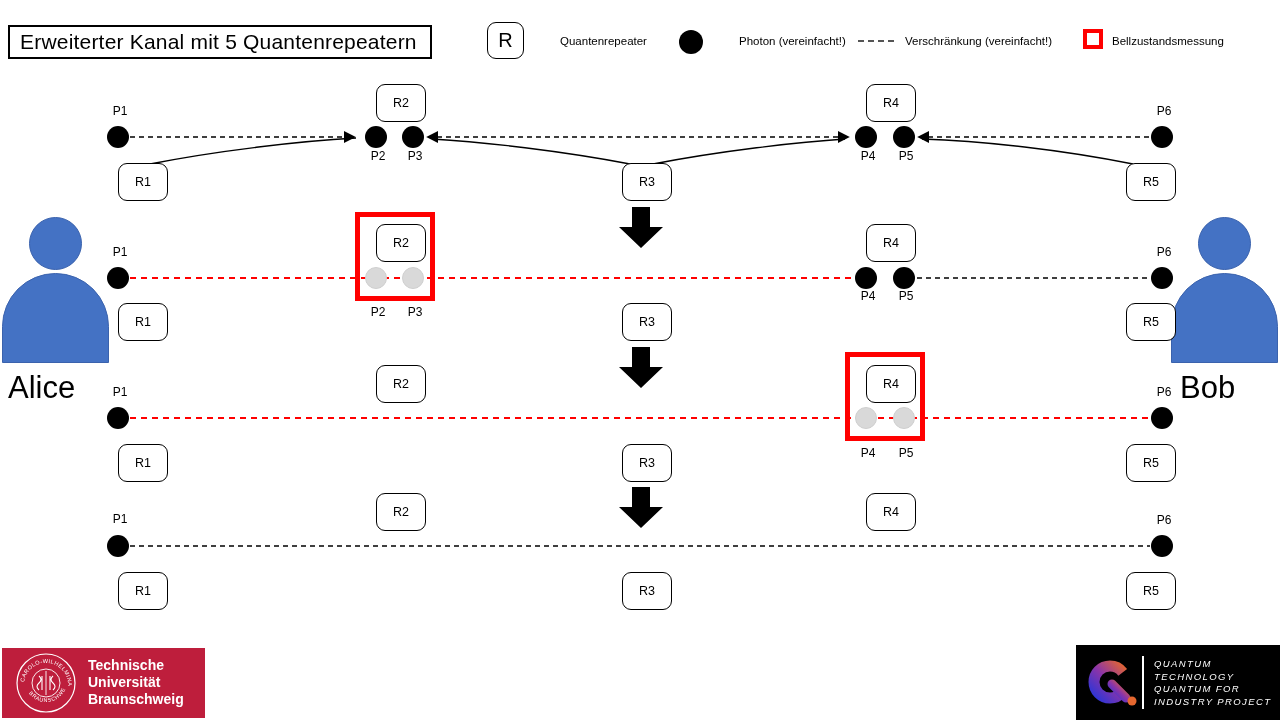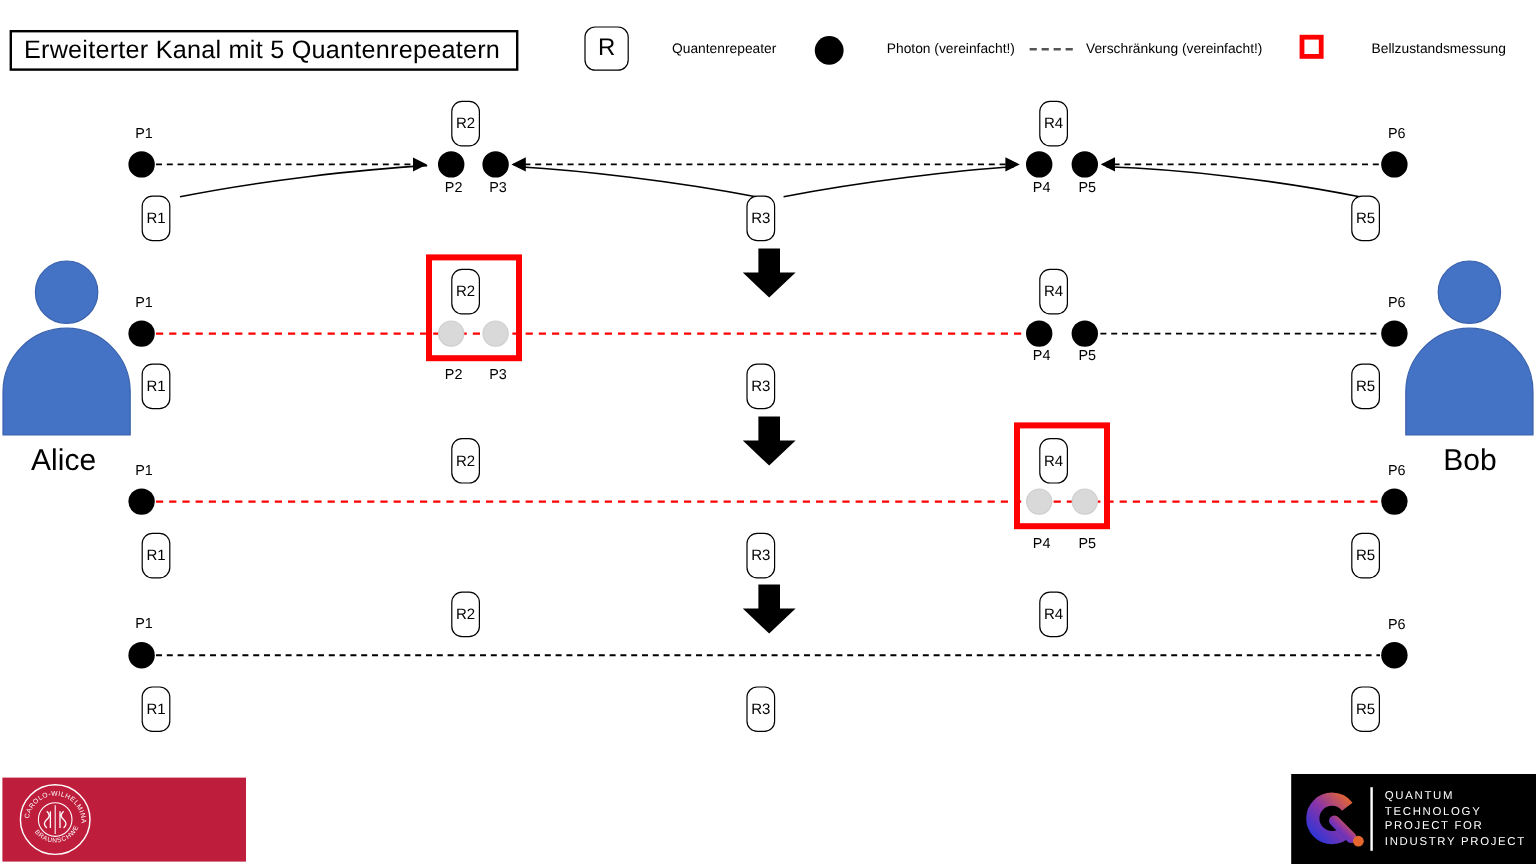--- a/index.html
+++ b/index.html
@@ -20,45 +20,45 @@
   .legend-dash { position:absolute; left:858px; top:40px; width:36px; height:0;
     border-top:2px dashed #555; }
   .legend-bell { position:absolute; left:1083px; top:29px; width:20px; height:20px;
     border:4.5px solid #FF0000; background:#fff; }
 
   
   .lines-layer { position:absolute; left:0; top:0; width:1280px; height:720px; }
   .dot { position:absolute; width:22px; height:22px; border-radius:50%; background:#000; }
   .dot.gray { background:#D9D9D9; border:1px solid #cfcfcf; }
   .plabel { position:absolute; width:34px; text-align:center; font-size:12px; }
-  .rbox { position:absolute; width:24px; height:38px; border:1.4px solid #000;
+  .rbox { position:absolute; width:50px; height:38px; border:1.4px solid #000;
     border-radius:9px; background:#fff; display:flex; align-items:center;
     justify-content:center; font-size:12.5px; }
   .mbox { position:absolute; width:80px; height:89px; border:5px solid #FF0000; }
 
   
   .person { position:absolute; width:107px; height:146px; }
   .person .head { width:53px; height:53px; border-radius:50%; background:#4472C4;
     border:1px solid #3a62ad; margin:0 auto; }
   .person .torso { width:107px; height:90px; margin-top:3px; background:#4472C4;
     border:1px solid #3a62ad; border-radius:54px 54px 0 0; }
-  .actor-label { position:absolute; width:90px; text-align:center; font-size:25px; }
+  .actor-label { position:absolute; width:90px; font-size:31px; }
 
   
   .tu-logo { position:absolute; left:2px; top:648px; width:203px; height:70px;
     background:#BE1E3C; display:flex; align-items:center; }
   .tu-text { position:absolute; left:86px; top:9px; color:#fff; font-weight:bold;
     font-size:14px; line-height:17px; }
   .module-title { position:absolute; left:0; top:670px; width:1280px; text-align:center;
     font-family:"Liberation Serif", serif; font-size:22px; }
   .qtip-logo { position:absolute; left:1076px; top:645px; width:204px; height:75px;
     background:#000; }
   .qtip-sep { position:absolute; left:66px; top:11px; width:1.5px; height:53px; background:#fff; }
   .qtip-text { position:absolute; left:78px; top:13px; color:#fff; font-size:9.5px;
-    letter-spacing:1.4px; line-height:12.5px; white-space:nowrap; }
+    letter-spacing:1.4px; line-height:12.5px; white-space:nowrap;font-style:italic; }
 </style>
 </head>
 <body>
 
 <div class="slide">
 
   <svg class="lines-layer" width="1280" height="720" viewBox="0 0 1280 720">
     <defs>
       <marker id="arr" viewBox="0 0 10 10" refX="8.5" refY="5" markerWidth="7.5" markerHeight="7.5" orient="auto-start-reverse">
         <path d="M0,0 L10,5 L0,10 z" fill="#000"></path>
@@ -91,21 +91,21 @@
   <div class="legend-rbox">R</div>
   <div class="legend-item-label" style="left:536px;margin-left:24px;">Quantenrepeater</div>
 
   <div class="legend-dot"></div>
   <div class="legend-item-label" style="left:711px;margin-left:28px;">Photon (vereinfacht!)</div>
 
   <div class="legend-dash"></div>
   <div class="legend-item-label" style="left:905px;">Verschränkung (vereinfacht!)</div>
 
   <div class="legend-bell"></div>
-  <div class="legend-item-label" style="left:1112px;margin-left:31px;">Bellzustandsmessung</div>
+  <div class="legend-item-label" style="left:1112px;">Bellzustandsmessung</div>
 
   <div class="person" style="left:2px; top:217px;">
     <div class="head"></div>
     <div class="torso"></div>
   </div>
   <div class="actor-label" style="left:8px; top:370px;">Alice</div>
 
   <div class="person" style="left:1171px; top:217px;">
     <div class="head"></div>
     <div class="torso"></div>
@@ -183,38 +183,43 @@
         <textPath href="#tuArcTop" startOffset="4%">CAROLO-WILHELMINA</textPath>
       </text>
       <path id="tuArcBot" d="M 12,38 A 21,21 0 0 0 50,38" fill="none"></path>
       <text font-size="5.4" fill="#fff" letter-spacing="0.6">
         <textPath href="#tuArcBot" startOffset="8%">BRAUNSCHWEIG</textPath>
       </text>
       <line x1="31" y1="19" x2="31" y2="43" stroke="#fff" stroke-width="0.9"></line>
       <path d="M24,24 q4,3.5 0,7 q-4,3.5 0,7 M27,24 v14" fill="none" stroke="#fff" stroke-width="1.1"></path>
       <path d="M38,24 q-4,3.5 0,7 q4,3.5 0,7 M35,24 v14" fill="none" stroke="#fff" stroke-width="1.1"></path>
     </svg>
+    <div class="tu-text">
+      <div>Technische</div>
+      <div>Universität</div>
+      <div>Braunschweig</div>
+    </div>
   </div>
 
 
   <div class="qtip-logo">
     <svg width="60" height="60" viewBox="0 0 60 60" style="position:absolute; left:8px; top:11px;">
       <defs>
         <linearGradient id="qg" x1="0" y1="1" x2="1" y2="0">
           <stop offset="0" stop-color="#2b35d8"></stop>
           <stop offset="0.5" stop-color="#8b34a8"></stop>
           <stop offset="1" stop-color="#e5672f"></stop>
         </linearGradient>
       </defs>
       <circle cx="26" cy="26" r="16" fill="none" stroke="url(#qg)" stroke-width="11" stroke-dasharray="78.5 22" stroke-dashoffset="-11"></circle>
       <line x1="28" y1="28" x2="42" y2="42" stroke="url(#qg)" stroke-width="9" stroke-linecap="round"></line>
       <circle cx="48" cy="45" r="4.5" fill="#e5672f"></circle>
     </svg>
     <div class="qtip-sep"></div>
     <div class="qtip-text">
       <div>QUANTUM</div>
       <div>TECHNOLOGY</div>
-      <div>PROJECT FOR</div>
+      <div>QUANTUM FOR</div>
       <div>INDUSTRY PROJECT</div>
     </div>
   </div>
 
 </div>
 
 </body></html>

